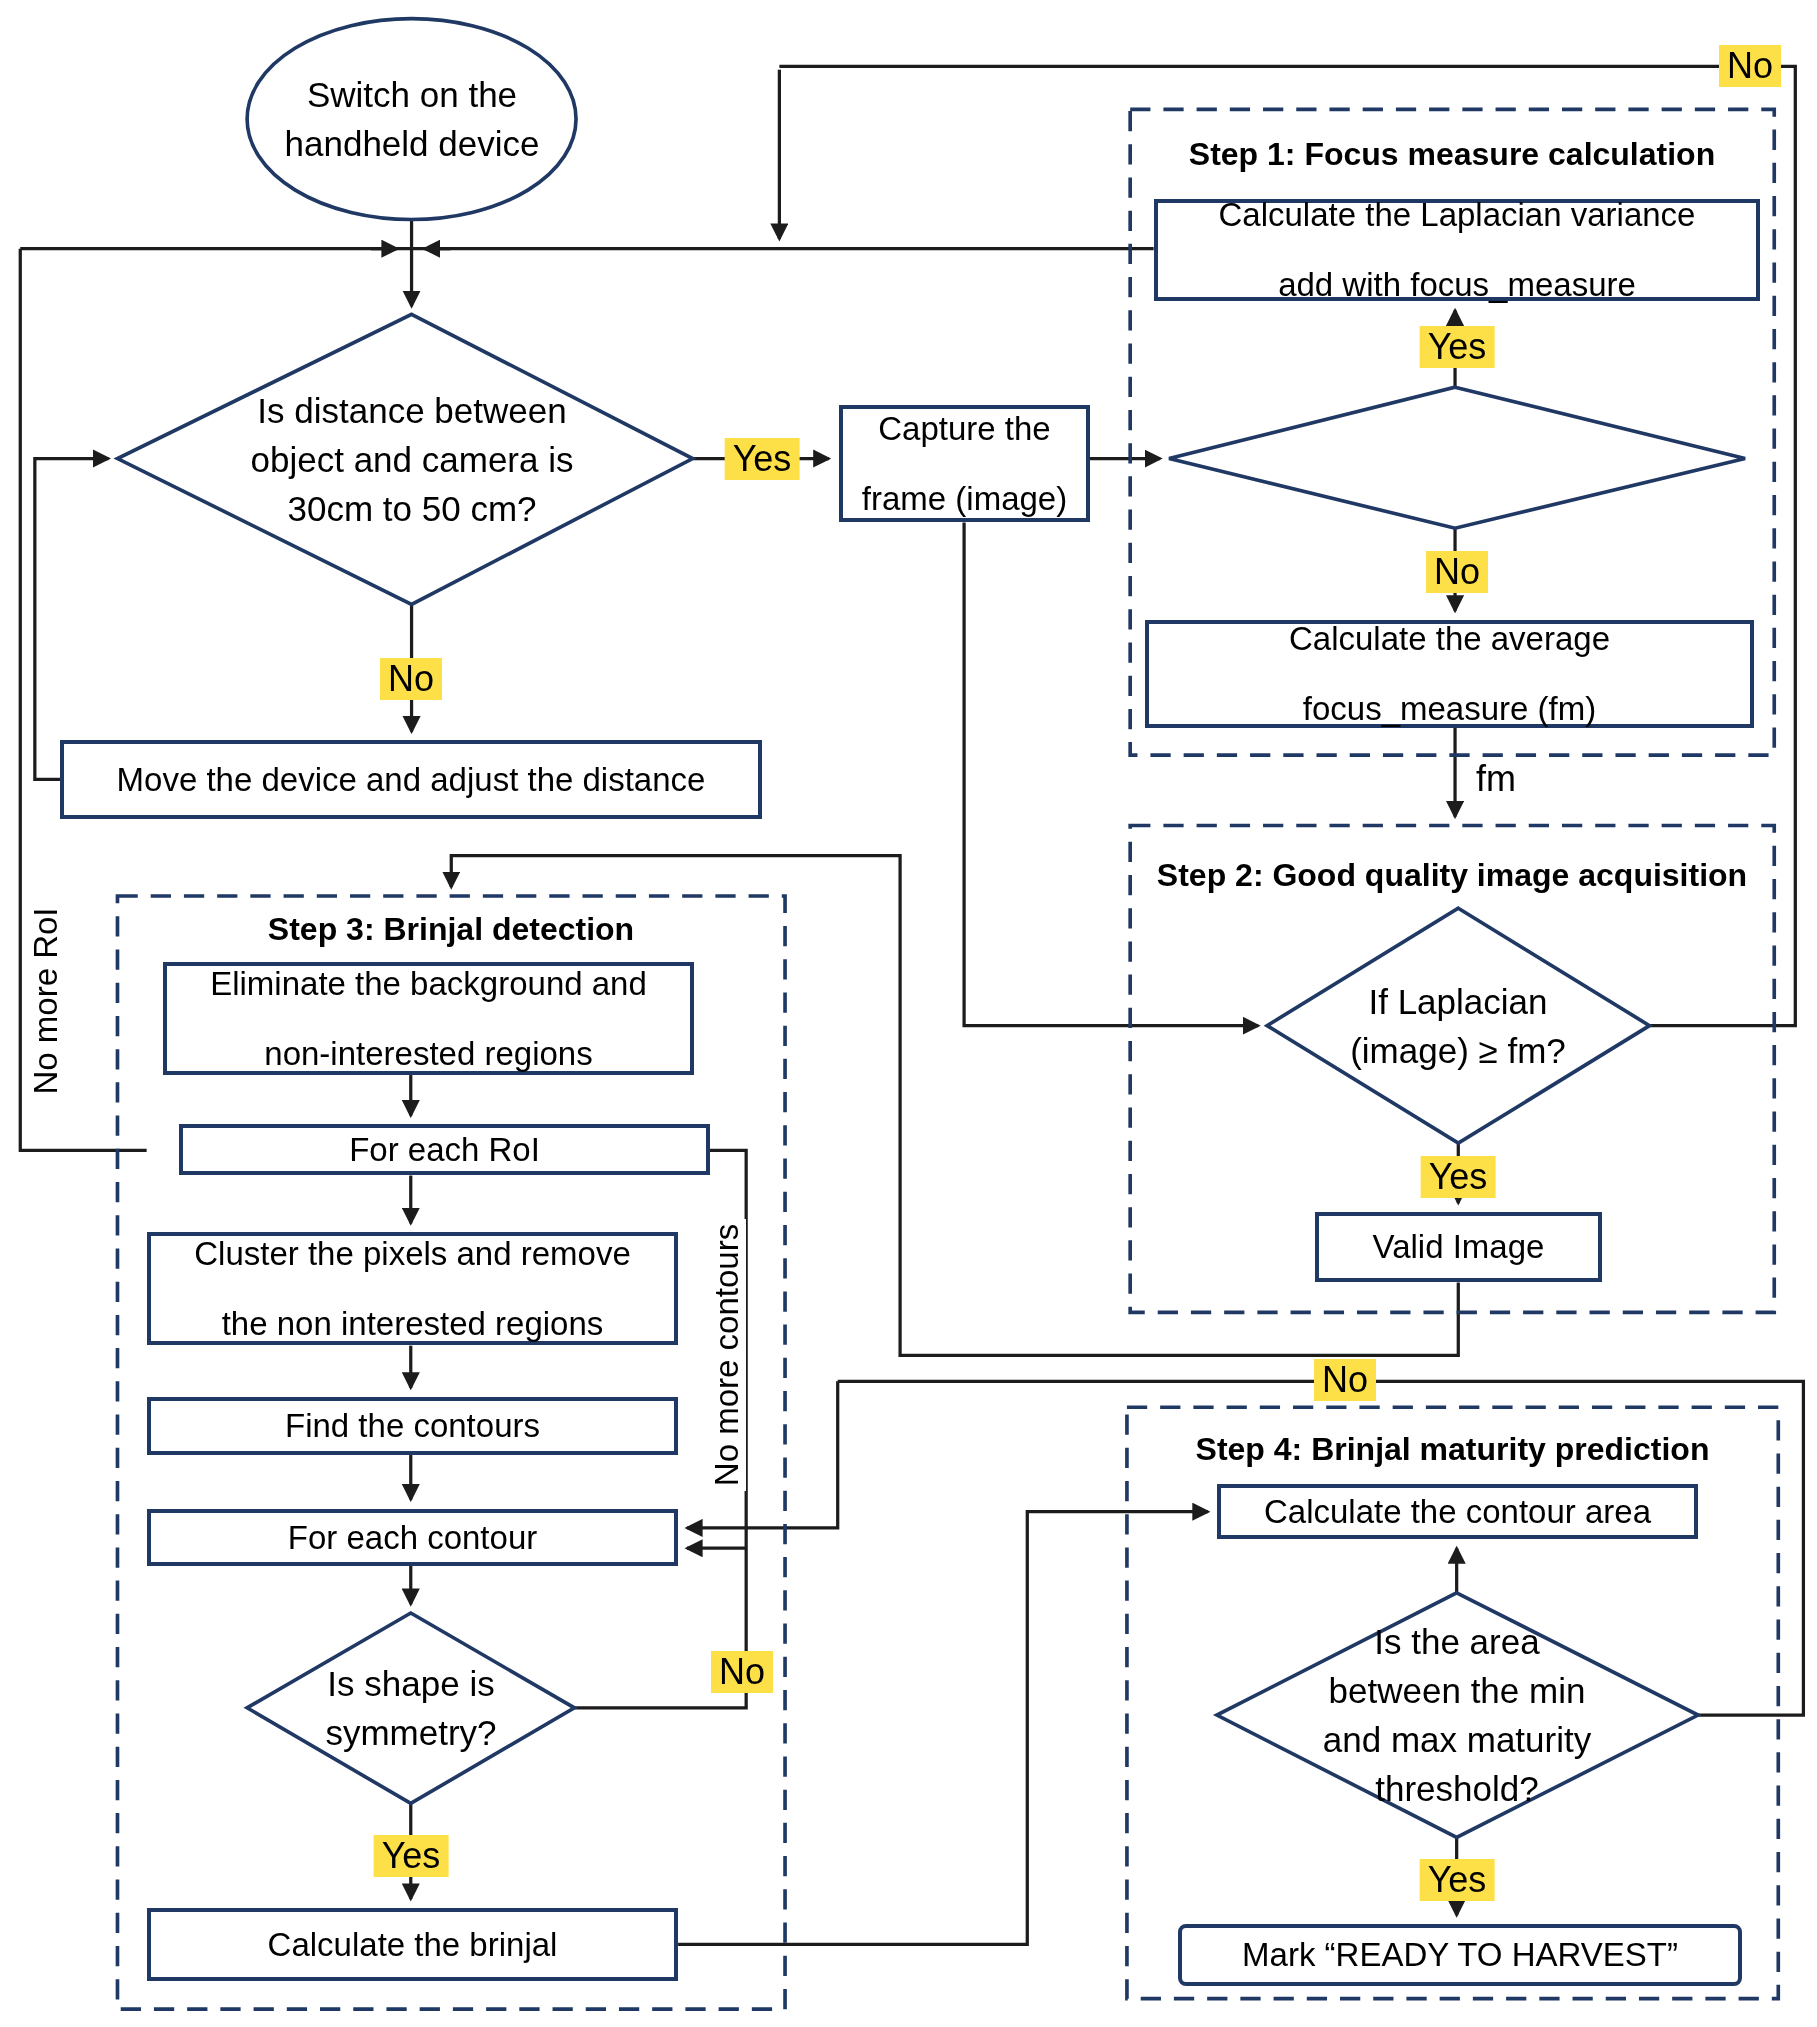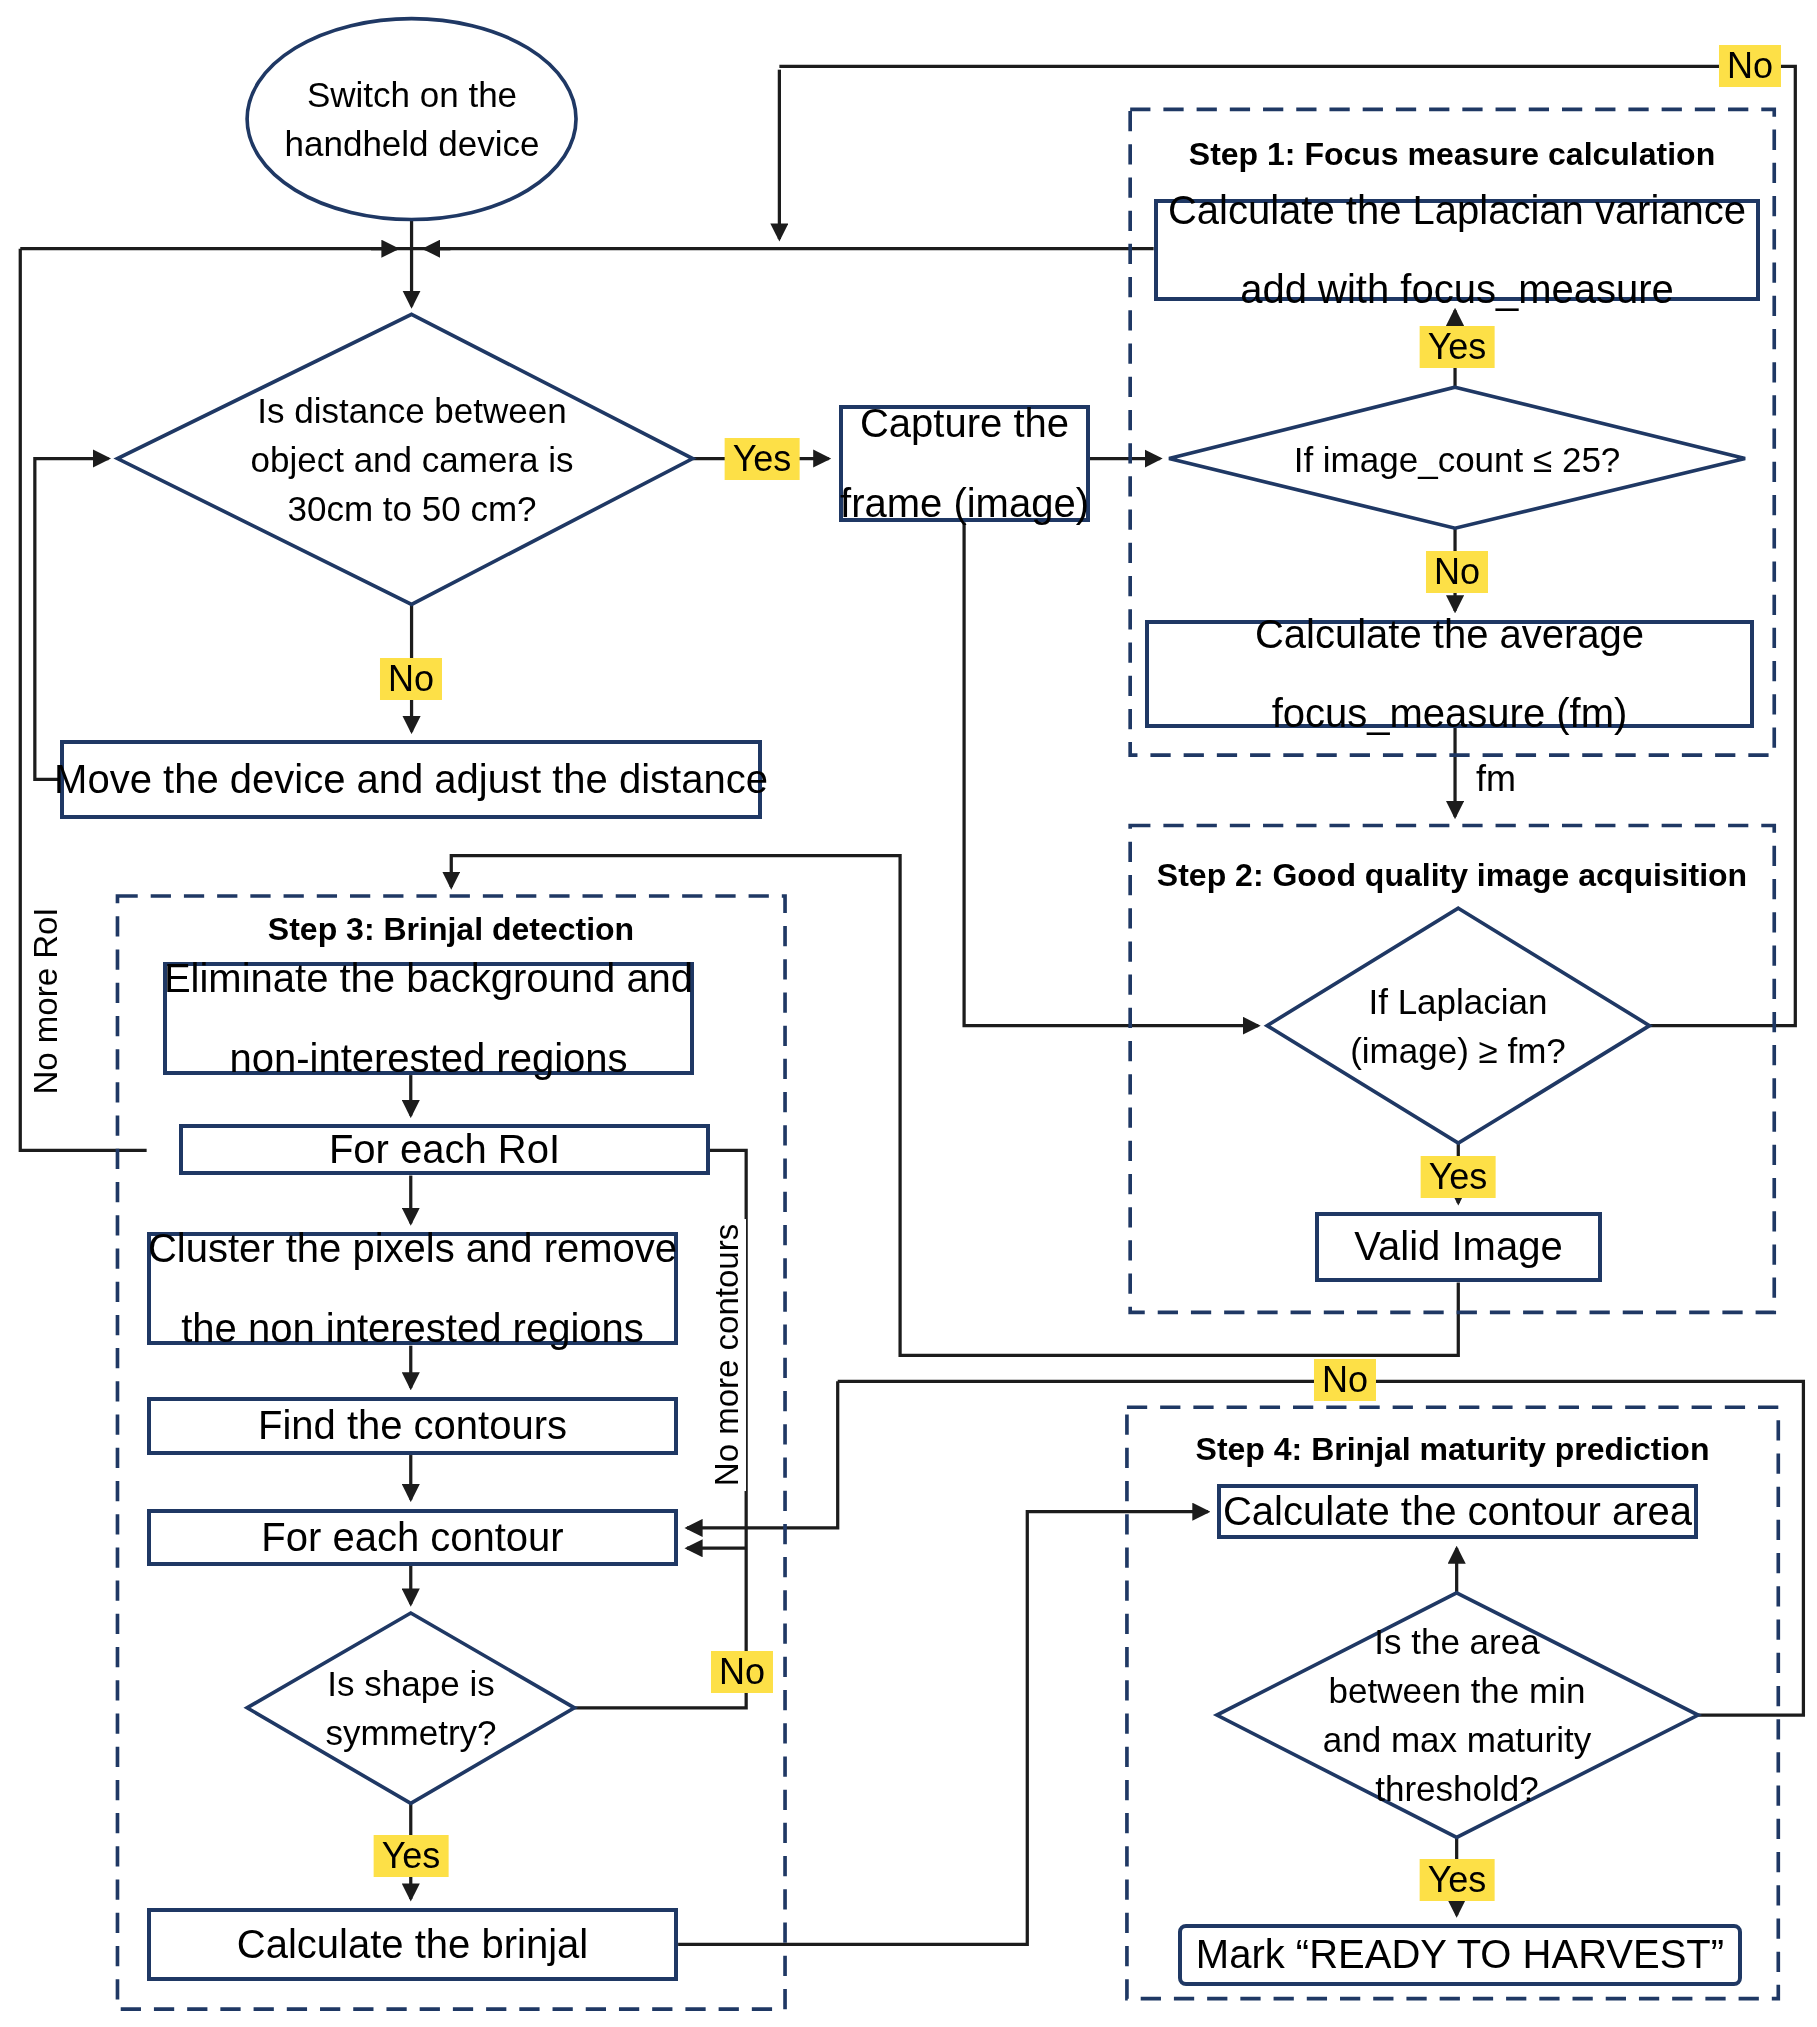--- a/index.html
+++ b/index.html
@@ -15,21 +15,21 @@
   .box{
     position:absolute;
     box-sizing:border-box;
     background:#fff;
     border:4px solid #1f3864;
     display:flex;
     flex-direction:column;
     align-items:center;
     justify-content:center;
     text-align:center;
-    font-size:40px;
+    font-size:33px;
     line-height:1.38;
     z-index:3;
     gap:24px;
   }
   .box .ln{display:block;white-space:nowrap;}
   .shape-label{
     position:absolute;
     transform:translate(-50%,-50%);
     text-align:center;
     font-size:35px;
@@ -132,23 +132,20 @@
   <div class="shape-label" style="left:412px;top:119px;width:308px;text-align:center;">
     <span class="ln">Switch on the</span>
     <span class="ln">handheld device</span>
   </div>
 
   <div class="shape-label" style="left:412px;top:459px;width:421px;">
     <span class="ln">Is distance between</span>
     <span class="ln">object and camera is</span>
     <span class="ln">30cm to 50 cm?</span>
   </div>
-  <div class="shape-label" style="left:1457px;top:459px;width:519px;">
-    <span class="ln">If image_count ≤ 25?</span>
-  </div>
   <div class="shape-label" style="left:1458px;top:1026px;width:356px;">
     <span class="ln">If Laplacian</span>
     <span class="ln">(image) ≥ fm?</span>
   </div>
   <div class="shape-label" style="left:411px;top:1708px;width:308px;">
     <span class="ln">Is shape is</span>
     <span class="ln">symmetry?</span>
   </div>
   <div class="shape-label" style="left:1457px;top:1715px;width:405px;">
     <span class="ln">Is the area</span>

